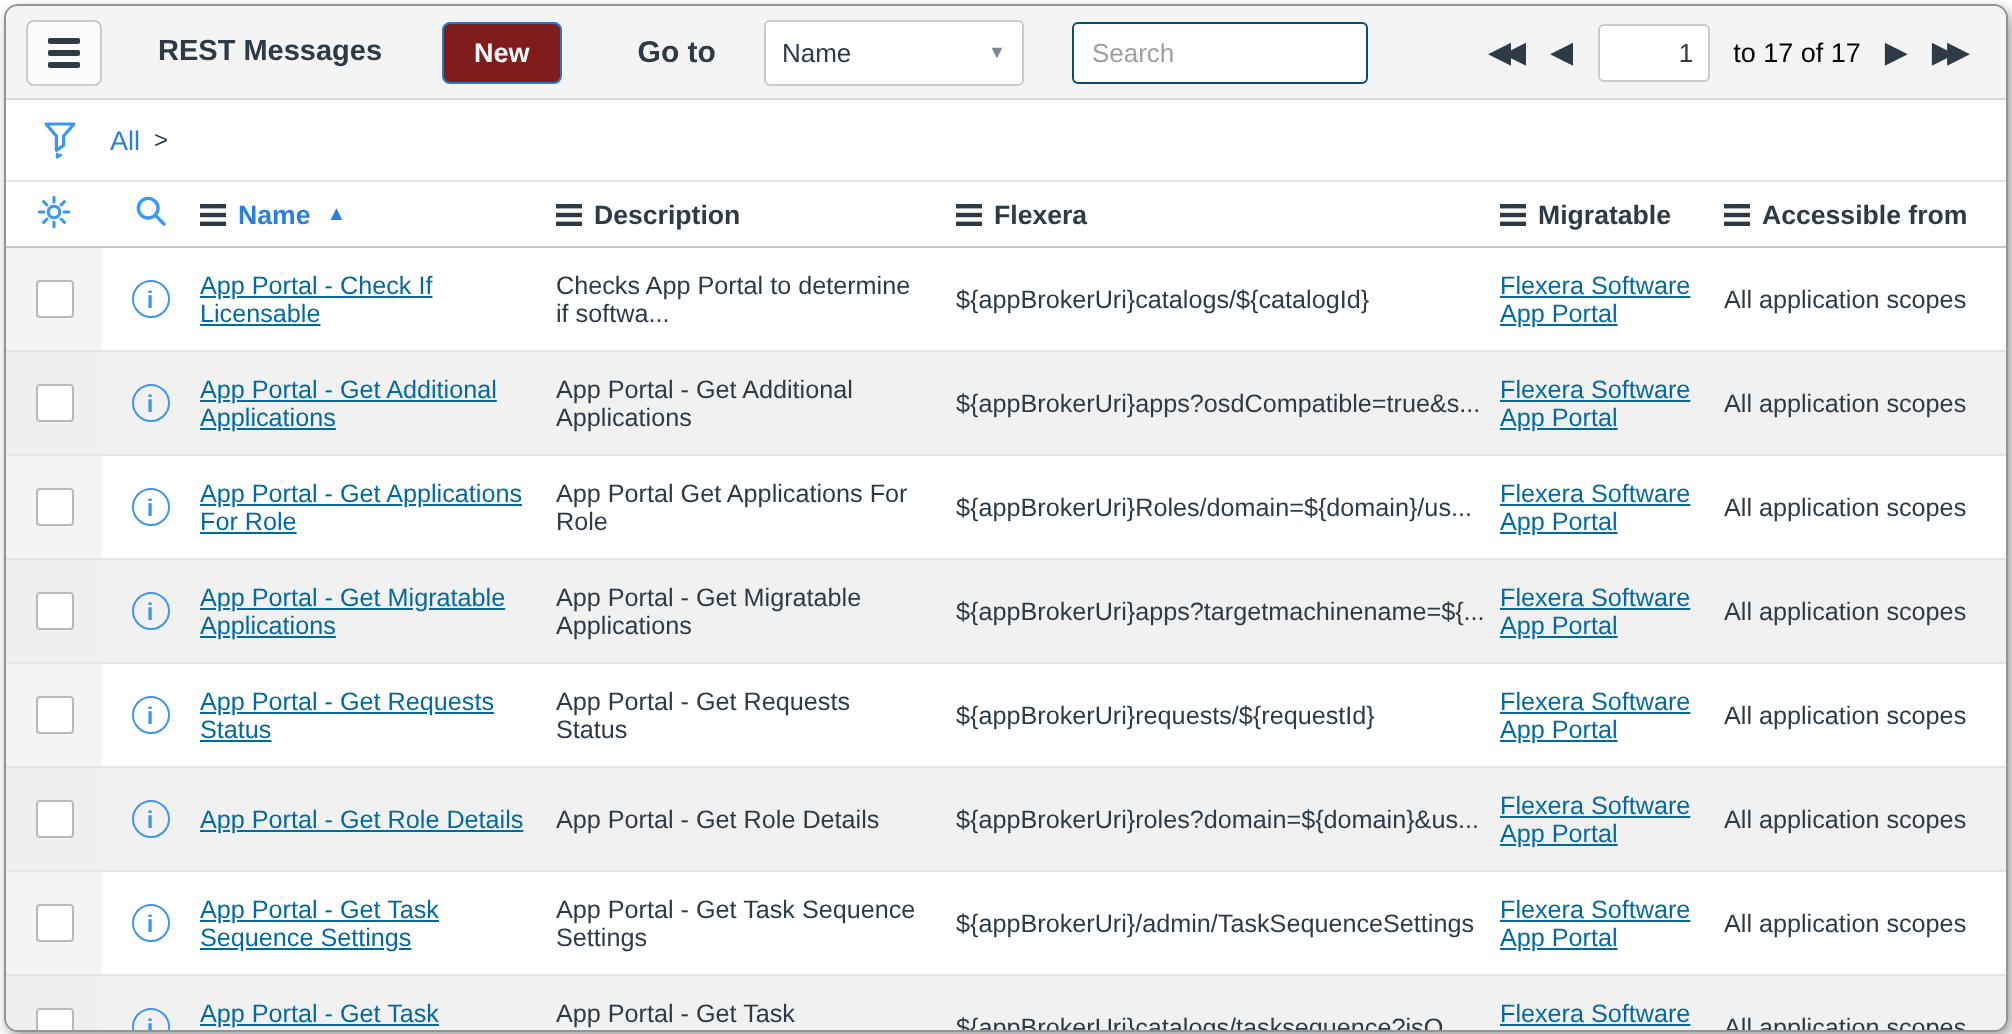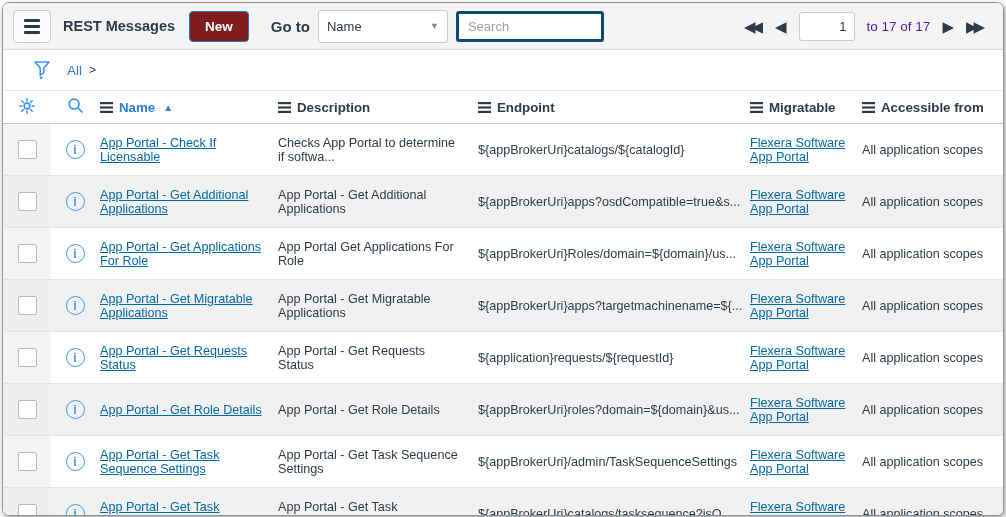--- a/index.html
+++ b/index.html
@@ -3,46 +3,46 @@
 <meta charset="utf-8">
 <style>
   html,body{margin:0;padding:0;background:#fff;font-family:"Liberation Sans",sans-serif;}
   .frame{
     position:relative;width:1000px;height:512px;margin:2px;
     border:1px solid #8f969a;border-radius:7px;overflow:hidden;background:#fff;
     box-shadow:2px 3px 7px rgba(0,0,0,.38);
   }
   
   .toolbar{display:flex;align-items:center;height:46px;background:#f4f4f4;
-    border-bottom:1px solid #d9dcde;padding:0 10px;gap:8px;}
+    border-bottom:1px solid #d9dcde;padding:0 10px;gap:24px;}
   .hamburger-btn{width:36px;height:31px;background:#fbfbfb;border:1px solid #c7cbce;
     border-radius:4px;display:flex;flex-direction:column;justify-content:center;
     align-items:center;gap:3px;cursor:pointer;}
   .hamburger-btn i{display:block;width:16px;height:3px;background:#2e3a46;border-radius:1px;}
   .list-title{font-size:14.5px;font-weight:700;color:#2e3a46;margin:0 6px 0 4px;white-space:nowrap;}
   .new-btn{background:#7f1d1d;border:1px solid #1d7ad6;color:#fff;font-weight:700;
     font-size:13.5px;padding:7px 15px;border-radius:4px;cursor:pointer;font-family:inherit;}
   .goto-label{font-size:15px;font-weight:700;color:#2e3a46;margin-left:14px;white-space:nowrap;}
   .goto-select{display:flex;align-items:center;justify-content:space-between;width:112px;height:31px;
     background:#fff;border:1px solid #c7cbce;border-radius:3px;padding:0 8px;cursor:pointer;}
   .goto-select .val{font-size:13px;color:#2e3a46;}
   .goto-select .caret{font-size:9px;color:#7b8794;}
-  .search-input{width:148px;height:31px;border:3px solid #0c4a6e;border-radius:3px;
+  .search-input{width:148px;height:31px;border:1px solid #0c4a6e;border-radius:3px;
     padding:0 9px;font-size:13px;color:#2e3a46;font-family:inherit;box-sizing:border-box;}
   .search-input::placeholder{color:#9aa1a7;}
   
   .paging{margin-left:auto;display:flex;align-items:center;gap:12px;padding-right:8px;}
   .pg-arrow{color:#2e3a46;font-size:15px;line-height:1;cursor:pointer;user-select:none;white-space:nowrap;}
   .pg-arrow.dbl{letter-spacing:-4px;padding-right:4px;}
   .page-input{width:56px;height:29px;border:1px solid #c7cbce;border-radius:3px;text-align:right;
     font-size:13px;color:#2e3a46;padding:0 7px;font-family:inherit;box-sizing:border-box;}
-  .page-range{font-size:13.5px;color:#4c1d95;white-space:nowrap;}
+  .page-range{font-size:13.5px;color:#000000;white-space:nowrap;}
   
   .crumb-row{display:flex;align-items:center;height:40px;background:#fff;
-    border-bottom:1px solid #e4e6e7;padding:0 28px;gap:6px;}
+    border-bottom:1px solid #e4e6e7;padding:0 16px;gap:6px;}
   .funnel{margin:0 10px 0 2px;display:flex;}
   .crumb-link{color:#2a7de1;font-size:13.5px;text-decoration:none;cursor:pointer;}
   .crumb-sep{color:#2e3a46;font-size:12px;margin:0 1px;}
   
   table{border-collapse:collapse;table-layout:fixed;width:100%;}
   th,td{vertical-align:middle;text-align:left;font-weight:400;}
   thead th{height:30px;border-bottom:1px solid #c4c7c9;background:#fff;font-size:13.3px;color:#2e3a46;}
   .hdr{display:flex;align-items:center;gap:6px;cursor:pointer;}
   .hdr .lbl{font-weight:700;color:#2e3a46;}
   .hdr .lbl.sorted{color:#2a7de1;}
@@ -161,21 +161,21 @@
         </th>
         <th>
           <span class="hdr">
             <span class="menu-glyph">
               <svg width="13" height="11" viewBox="0 0 13 11" fill="#2e3a46">
                   <rect width="13" height="2.2"></rect>
                   <rect y="4.4" width="13" height="2.2"></rect>
                   <rect y="8.8" width="13" height="2.2"></rect>
                 </svg>
             </span>
-            <span class="lbl">Endpoint</span>
+            <span class="lbl">Flexera</span>
           </span>
         </th>
         <th>
           <span class="hdr">
             <span class="menu-glyph">
               <svg width="13" height="11" viewBox="0 0 13 11" fill="#2e3a46">
                   <rect width="13" height="2.2"></rect>
                   <rect y="4.4" width="13" height="2.2"></rect>
                   <rect y="8.8" width="13" height="2.2"></rect>
                 </svg>
@@ -257,21 +257,21 @@
 
       <tr>
         <td class="c-check">
             <div class="checkbox"></div>
           </td>
         <td class="c-info">
             <span class="info-icon">i</span>
           </td>
         <td class="c-name"><a class="rec-link">App Portal - Get Requests Status</a></td>
         <td class="c-desc">App Portal - Get Requests Status</td>
-        <td class="c-endpoint">${application}requests/${requestId}</td>
+        <td class="c-endpoint">${appBrokerUri}requests/${requestId}</td>
         <td class="c-app"><a class="app-link">Flexera Software App Portal</a></td>
         <td class="c-scope">All application scopes</td>
       </tr>
 
       <tr class="alt">
         <td class="c-check">
             <div class="checkbox"></div>
           </td>
         <td class="c-info">
             <span class="info-icon">i</span>

